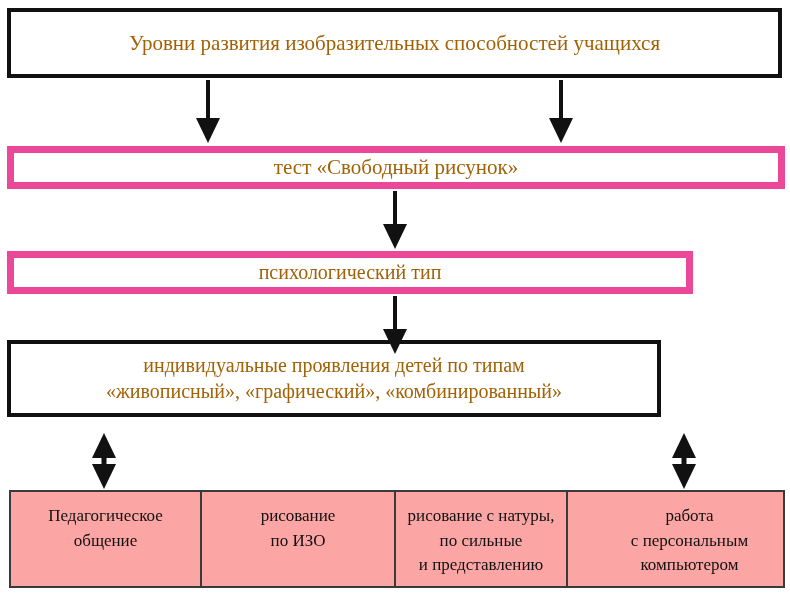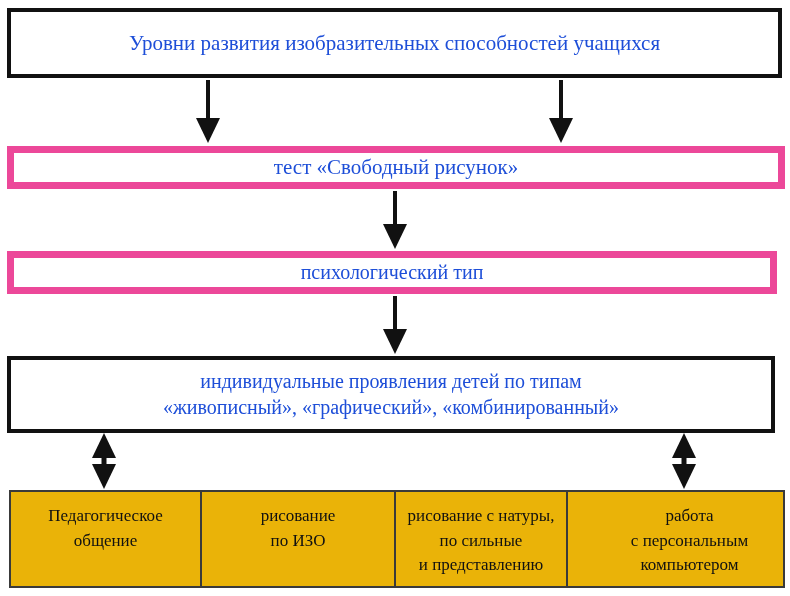--- a/index.html
+++ b/index.html
@@ -19,21 +19,21 @@
 
   .box {
     position: absolute;
     box-sizing: border-box;
     background: #ffffff;
     display: flex;
     flex-direction: column;
     align-items: center;
     justify-content: center;
     text-align: center;
-    color: #1d4ed8;
+    color: #a16207;
   }
   .box-thick {
     border: 4px solid #111111;
   }
   .box-thin {
     border: 7px solid #ec4899;
   }
   .line {
     display: block;
     white-space: nowrap;
@@ -43,35 +43,35 @@
   
   #box-levels {
     left: 7px;  top: 8px;  width: 775px; height: 70px;
     font-size: 21px;
   }
   #box-test {
     left: 7px;  top: 146px; width: 778px; height: 43px;
     font-size: 21px;
   }
   #box-psytype {
-    left: 7px;  top: 251px; width: 770px; height: 43px;
+    left: 7px;  top: 251px; width: 686px; height: 43px;
     font-size: 20px;
   }
   #box-manifest {
-    left: 7px;  top: 356px; width: 768px; height: 77px;
+    left: 7px;  top: 340px; width: 654px; height: 77px;
     font-size: 20px;
   }
 
   
   #bottom-table {
     position: absolute;
     left: 9px;  top: 490px;  width: 776px;  height: 98px;
     box-sizing: border-box;
     border: 2px solid #3a3a3a;
-    background: #eab308;
+    background: #fca5a5;
     display: flex;
   }
   .cell {
     box-sizing: border-box;
     display: flex;
     flex-direction: column;
     align-items: center;
     justify-content: flex-start;
     text-align: center;
     padding-top: 12px;

